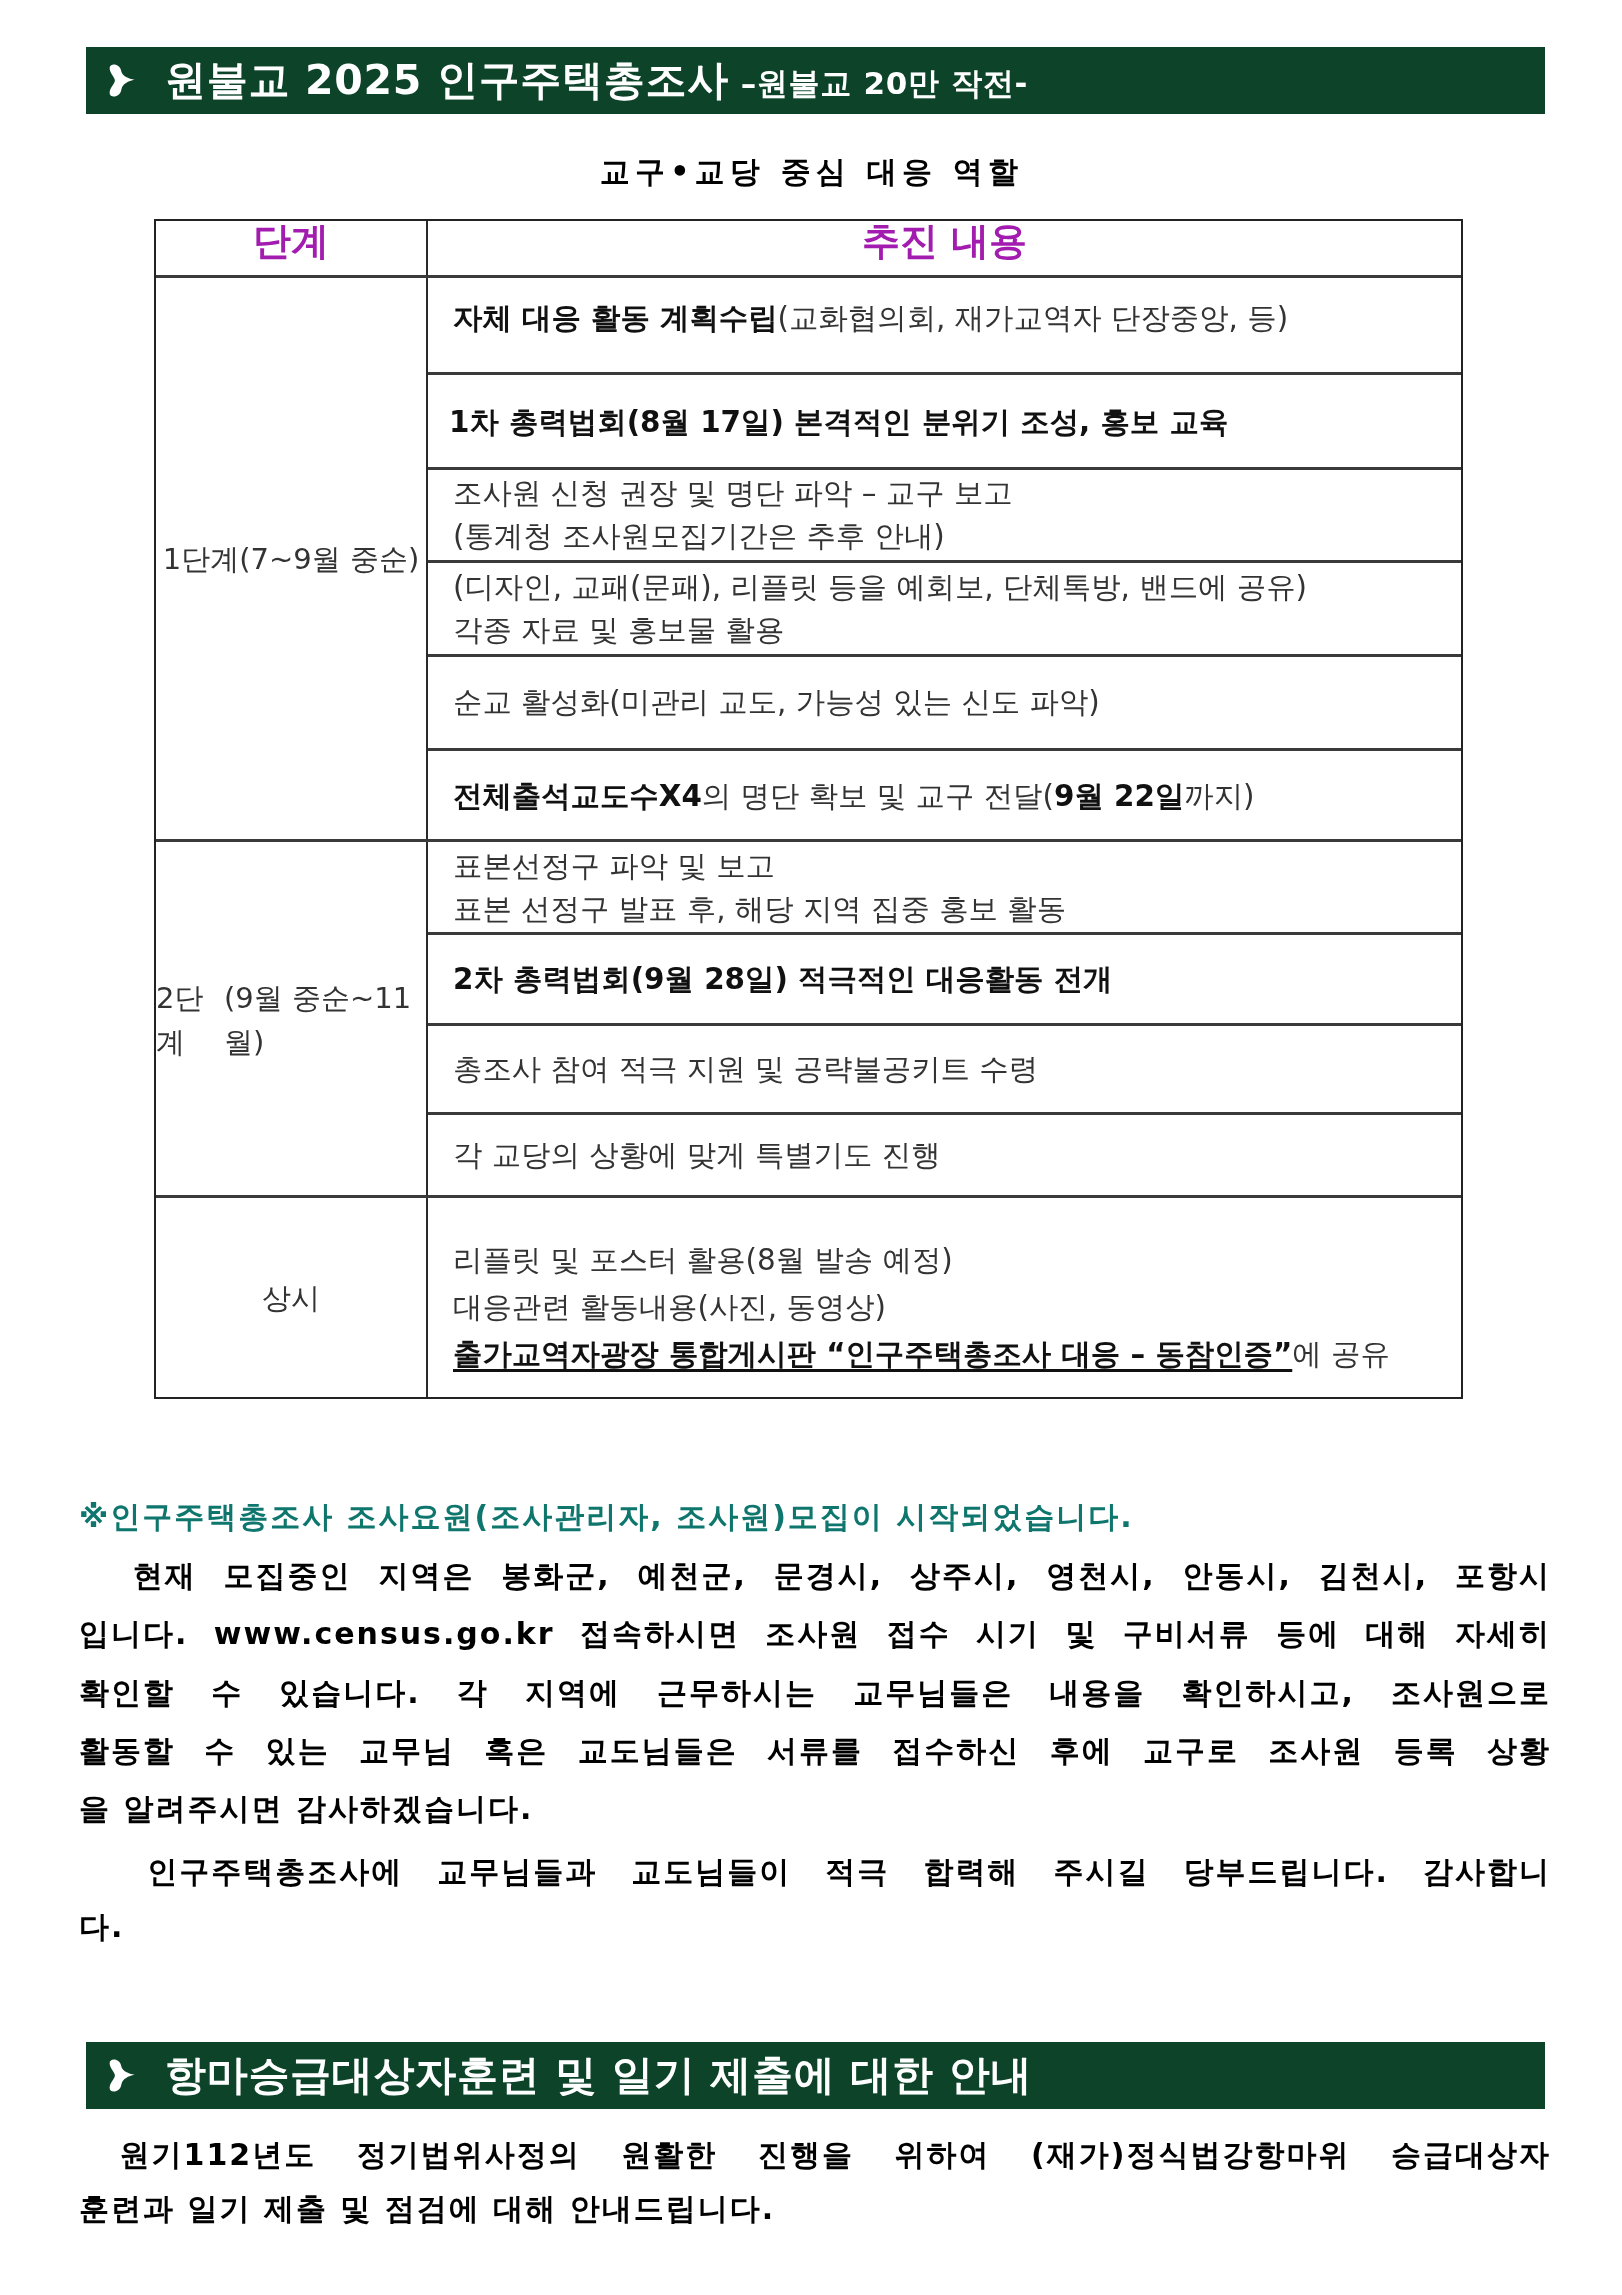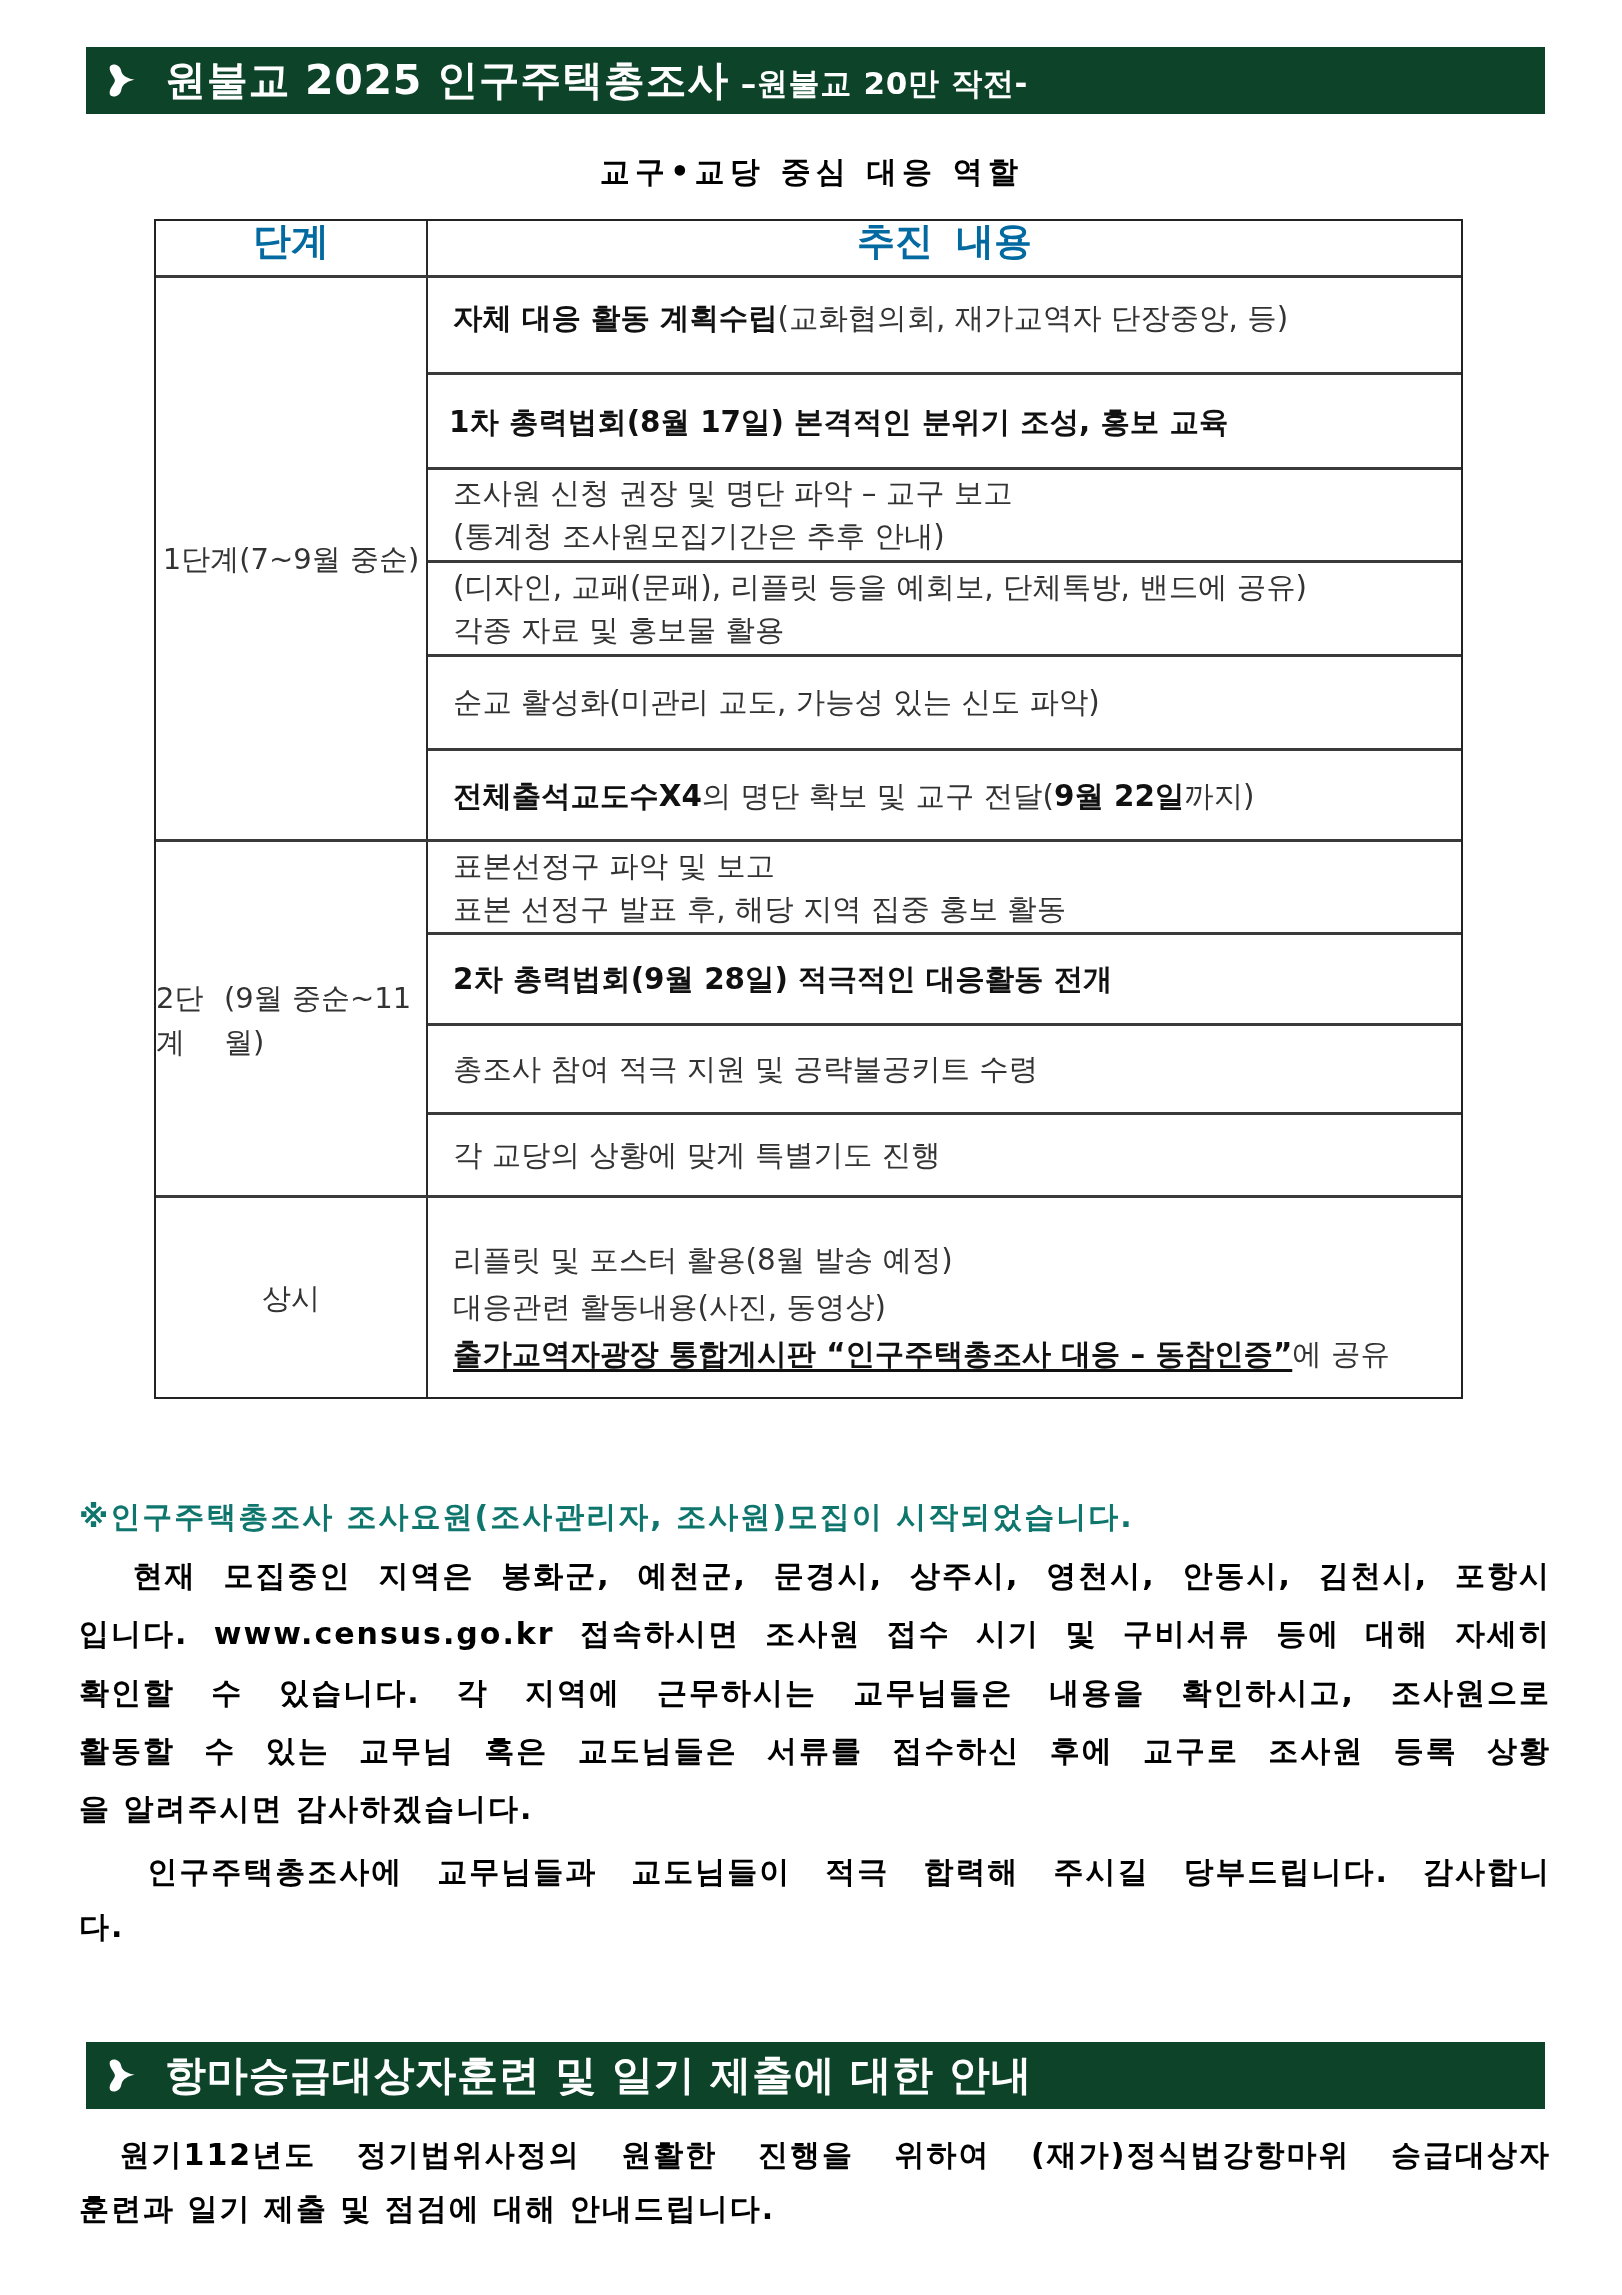--- a/index.html
+++ b/index.html
@@ -15,21 +15,21 @@
 
   .subtitle { position: absolute; top: 152px; left: 0; width: 1623px; text-align: center;
               font-size: 30px; font-weight: bold; letter-spacing: 5.2px; }
 
   .plan-table { position: absolute; left: 154px; top: 219px; width: 1309px; height: 1180px;
                 border: 2.6px solid #222; box-sizing: border-box; }
   .plan-table .vline { position: absolute; left: 270px; top: 0; bottom: 0; width: 2px; background: #2a2a2a; }
   .plan-table .hline { position: absolute; left: 0; right: 0; height: 3.3px; background: #3a3a3a; }
   .plan-table .hline.inner { left: 272px; }
   .col-head { position: absolute; top: 0; height: 40px; display: flex; align-items: center; justify-content: center;
-              font-size: 38px; font-weight: bold; color: #0369a1; font-family: Liberation Mono, monospace; }
+              font-size: 38px; font-weight: bold; color: #a21caf; }
   .stage-cell { position: absolute; left: 0; width: 270px; display: flex; flex-direction: row;
                 align-items: center; justify-content: center; font-size: 29px; color: #333; line-height: 44px; }
   .content-cell { position: absolute; left: 272px; right: 0; padding-left: 25px; display: flex; flex-direction: column;
                   justify-content: center; font-size: 29.4px; color: #333; line-height: 47px; box-sizing: border-box; }
   .content-cell .b { font-weight: bold; color: #111; }
   .content-cell .u { text-decoration: underline; text-decoration-thickness: 2.6px; text-underline-offset: 5.2px; }
 
   .notice { position: absolute; left: 79px; width: 1472px; font-size: 30px; font-weight: bold; letter-spacing: 2px; }
   .notice .line { position: absolute; left: 0; white-space: nowrap; }
   .notice .blue { color: #0f766e; }

